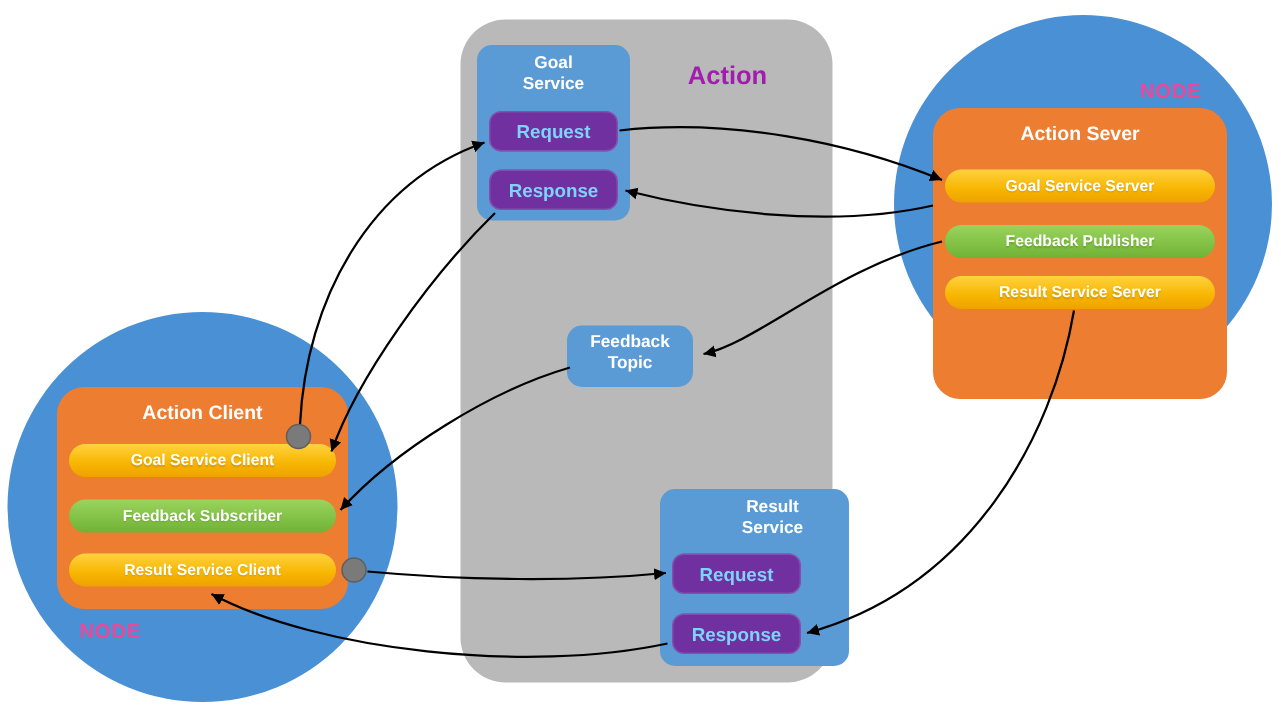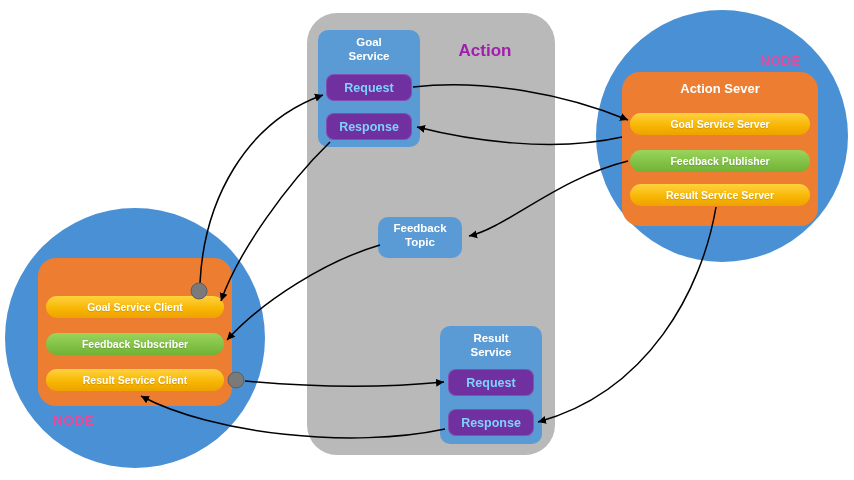--- a/index.html
+++ b/index.html
@@ -33,43 +33,44 @@
   <div class="panel" style="left:307px;top:13px;width:248px;height:442px;"></div>
   <div class="action-title" style="left:425px;top:41px;">Action</div>
 
   <div class="circle" style="left:5px;top:208px;width:260px;height:260px;"></div>
   <div class="node-label" style="left:53px;top:413px;">NODE</div>
 
   <div class="circle" style="left:596px;top:10px;width:252px;height:252px;"></div>
   <div class="node-label" style="left:760px;top:53px;">NODE</div>
 
   <div class="orange" style="left:38px;top:258px;width:194px;height:148px;">
+    <div class="orange-title">Action Client</div>
     <div class="pill yellow" style="top:38px;">Goal Service Client</div>
     <div class="pill green" style="top:75px;">Feedback Subscriber</div>
     <div class="pill yellow" style="top:111px;">Result Service Client</div>
   </div>
 
-  <div class="orange" style="left:622px;top:72px;width:196px;height:154px;">
+  <div class="orange" style="left:622px;top:72px;width:196px;height:194px;">
     <div class="orange-title">Action Sever</div>
     <div class="pill yellow" style="top:41px;">Goal Service Server</div>
     <div class="pill green" style="top:78px;">Feedback Publisher</div>
     <div class="pill yellow" style="top:112px;">Result Service Server</div>
   </div>
 
   <div class="svc" style="left:318px;top:30px;width:102px;height:117px;">
     <div class="svc-label">Goal Service</div>
     <div class="btn" style="top:44px;">Request</div>
     <div class="btn" style="top:83px;">Response</div>
   </div>
 
   <div class="svc" style="left:378px;top:217px;width:84px;height:41px;">
     <div class="svc-label" style="width:70px;padding-top:4px;">Feedback Topic</div>
   </div>
 
-  <div class="svc" style="left:440px;top:326px;width:102px;height:118px;">
+  <div class="svc" style="left:440px;top:326px;width:102px;height:118px;padding-left:24px;">
     <div class="svc-label">Result Service</div>
     <div class="btn" style="top:43px;">Request</div>
     <div class="btn" style="top:83px;">Response</div>
   </div>
 
   <svg class="arrows" width="854" height="480" viewBox="0 0 854 480">
     <defs>
       <marker id="ah" markerUnits="userSpaceOnUse" markerWidth="10" markerHeight="10" refX="8" refY="5" orient="auto">
         <path d="M0,1 L8,5 L0,9 Z" fill="#000"></path>
       </marker>

